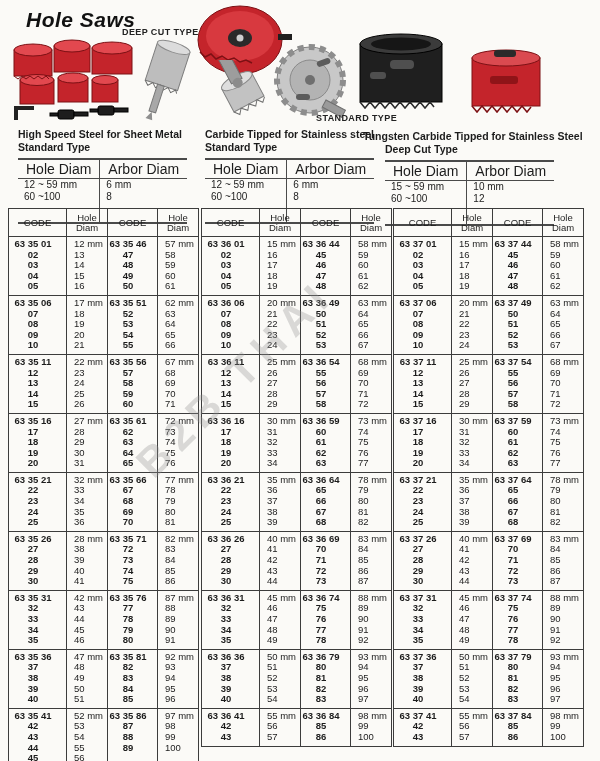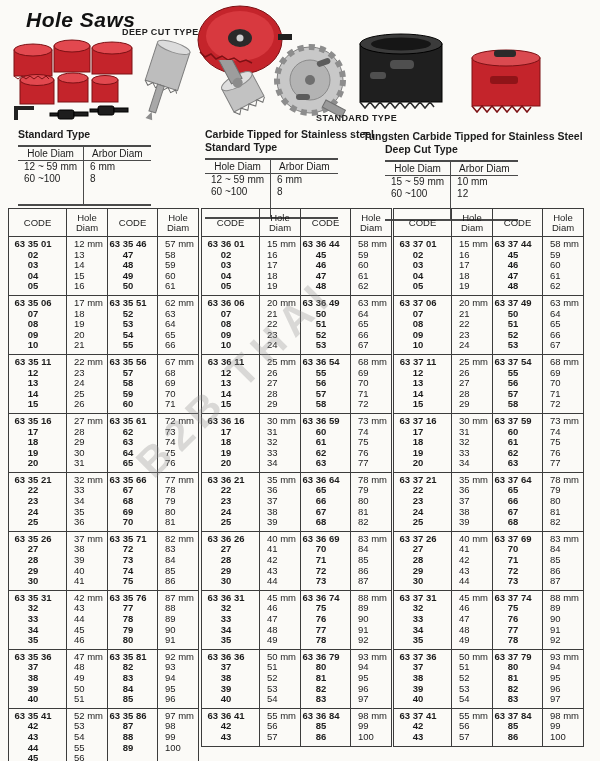--- a/index.html
+++ b/index.html
@@ -18,21 +18,21 @@
   }
   #deepcut-label{left:122px;top:27px;}
   #standard-label{left:316px;top:113px;}
   .product{position:absolute;}
   
   .spec{position:absolute;font-size:10px;}
   .spec .t1,.spec .t2{font-weight:bold;font-size:10.5px;line-height:13px;white-space:nowrap;}
   .spec-table{border-collapse:collapse;margin-top:4px;background:transparent;}
   .spec-table th{
     border-top:2px solid #4a4a4a;border-bottom:1px solid #4a4a4a;
-    font-weight:normal;font-size:10px;padding:1px 8px;text-align:center;white-space:nowrap;
+    font-weight:normal;font-size:14px;padding:1px 8px;text-align:center;white-space:nowrap;
   }
   .spec-table td{
     font-size:10px;padding:0 6px;line-height:11.5px;white-space:nowrap;vertical-align:top;
   }
   .spec-table tr.last td{padding-bottom:20px;border-bottom:2px solid #4a4a4a;}
   .spec-table .vdiv{border-left:1px solid #4a4a4a;}
   
   .mtable{position:absolute;top:208px;background:transparent;}
   .thead,.block{display:grid;grid-template-columns:57px 41px 50px 41px;}
   .thead{
@@ -145,20 +145,21 @@
 
   <svg class="product" style="left:462px;top:46px" width="88" height="72" viewBox="0 0 88 72">
     <rect x="10" y="12" width="68" height="48" fill="#c4242b" stroke="#7c1014"></rect>
     <ellipse cx="44" cy="12" rx="34" ry="8" fill="#da4a50" stroke="#7c1014"></ellipse>
     <rect x="32" y="4" width="22" height="7" rx="3" fill="#2a2a2a"></rect>
     <rect x="28" y="30" width="28" height="8" rx="3" fill="#8f1418"></rect>
     <path class="zz" d="M10 60 l5 6 5 -6 5 6 5 -6 5 6 5 -6 5 6 5 -6 5 6 5 -6 5 6 4 -5" fill="none" stroke="#7c1014" stroke-width="1.5"></path>
   </svg>
 
   <div class="spec" style="left:18px;top:128px">
+    <div class="t1">High Speed Steel for Sheet Metal</div>
     <div class="t2">Standard Type</div>
     <table class="spec-table">
       <tbody>
           <tr>
             <th>Hole  Diam</th>
             <th class="vdiv">Arbor  Diam</th>
           </tr>
       <tr>
             <td>12 ~ 59 mm</td>
             <td class="vdiv">6 mm</td>
@@ -382,21 +383,21 @@
       </div>
       <div class="block">
         <div class="cell code">
           <div>63 35 26</div>
           <div>27</div>
           <div>28</div>
           <div>29</div>
           <div>30</div>
         </div>
         <div class="cell diam">
-          <div>37 mm</div>
+          <div>28 mm</div>
           <div>38</div>
           <div>39</div>
           <div>40</div>
           <div>41</div>
         </div>
         <div class="cell code">
           <div>63 35 71</div>
           <div>72</div>
           <div>73</div>
           <div>74</div>

